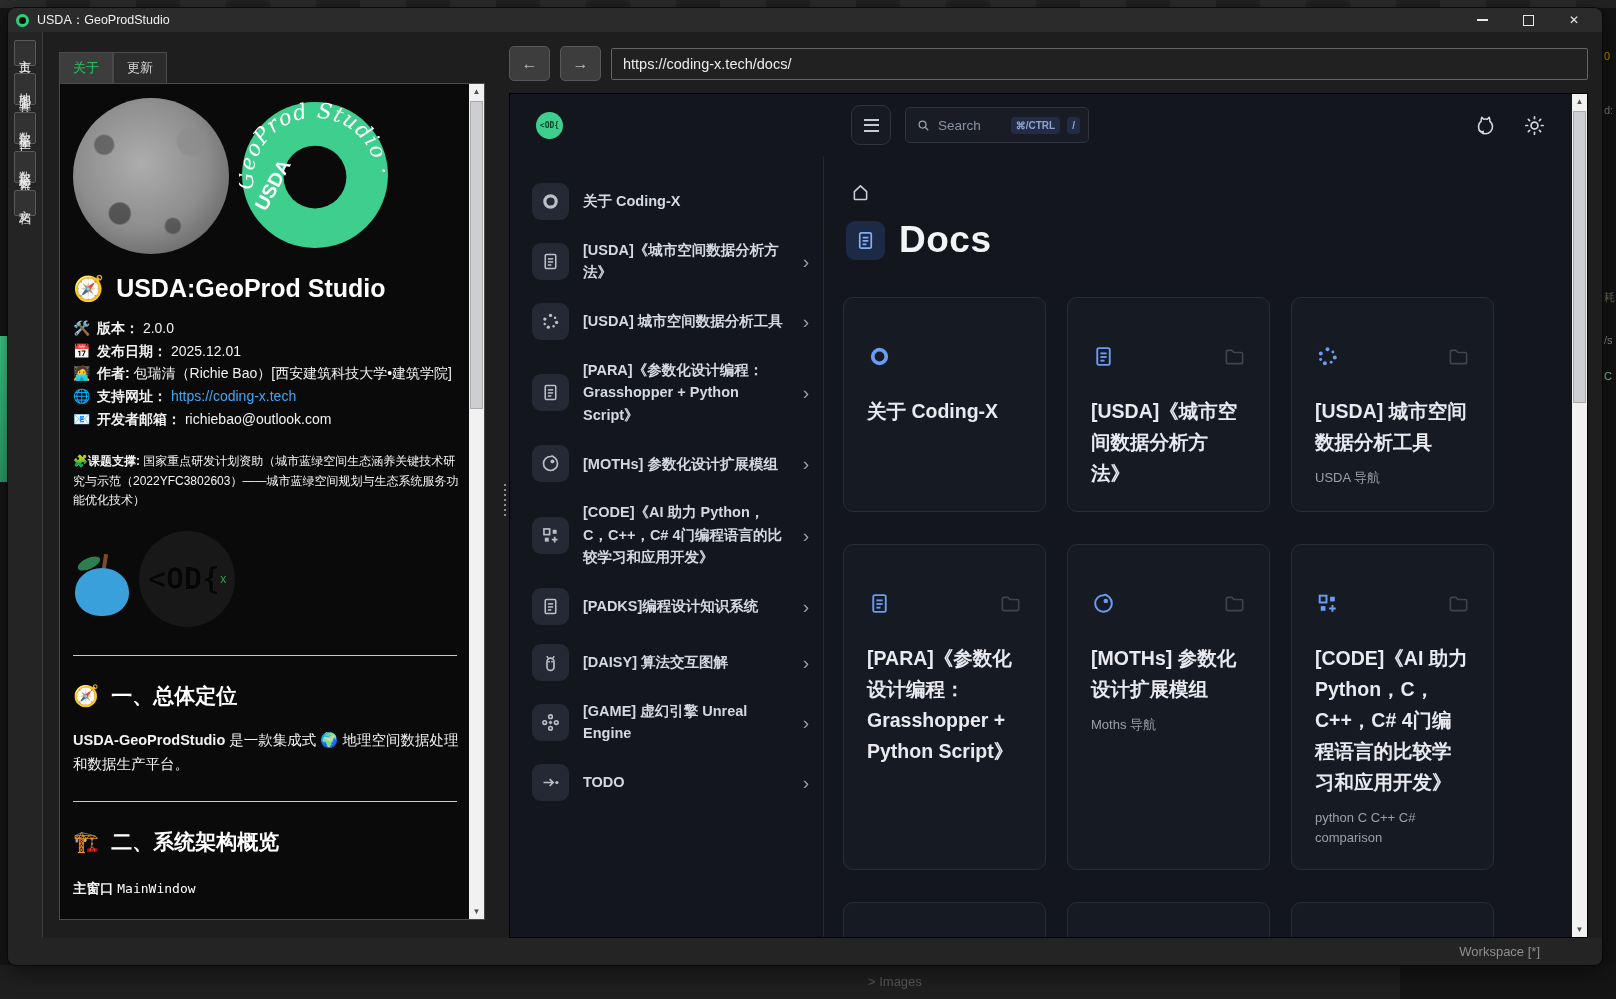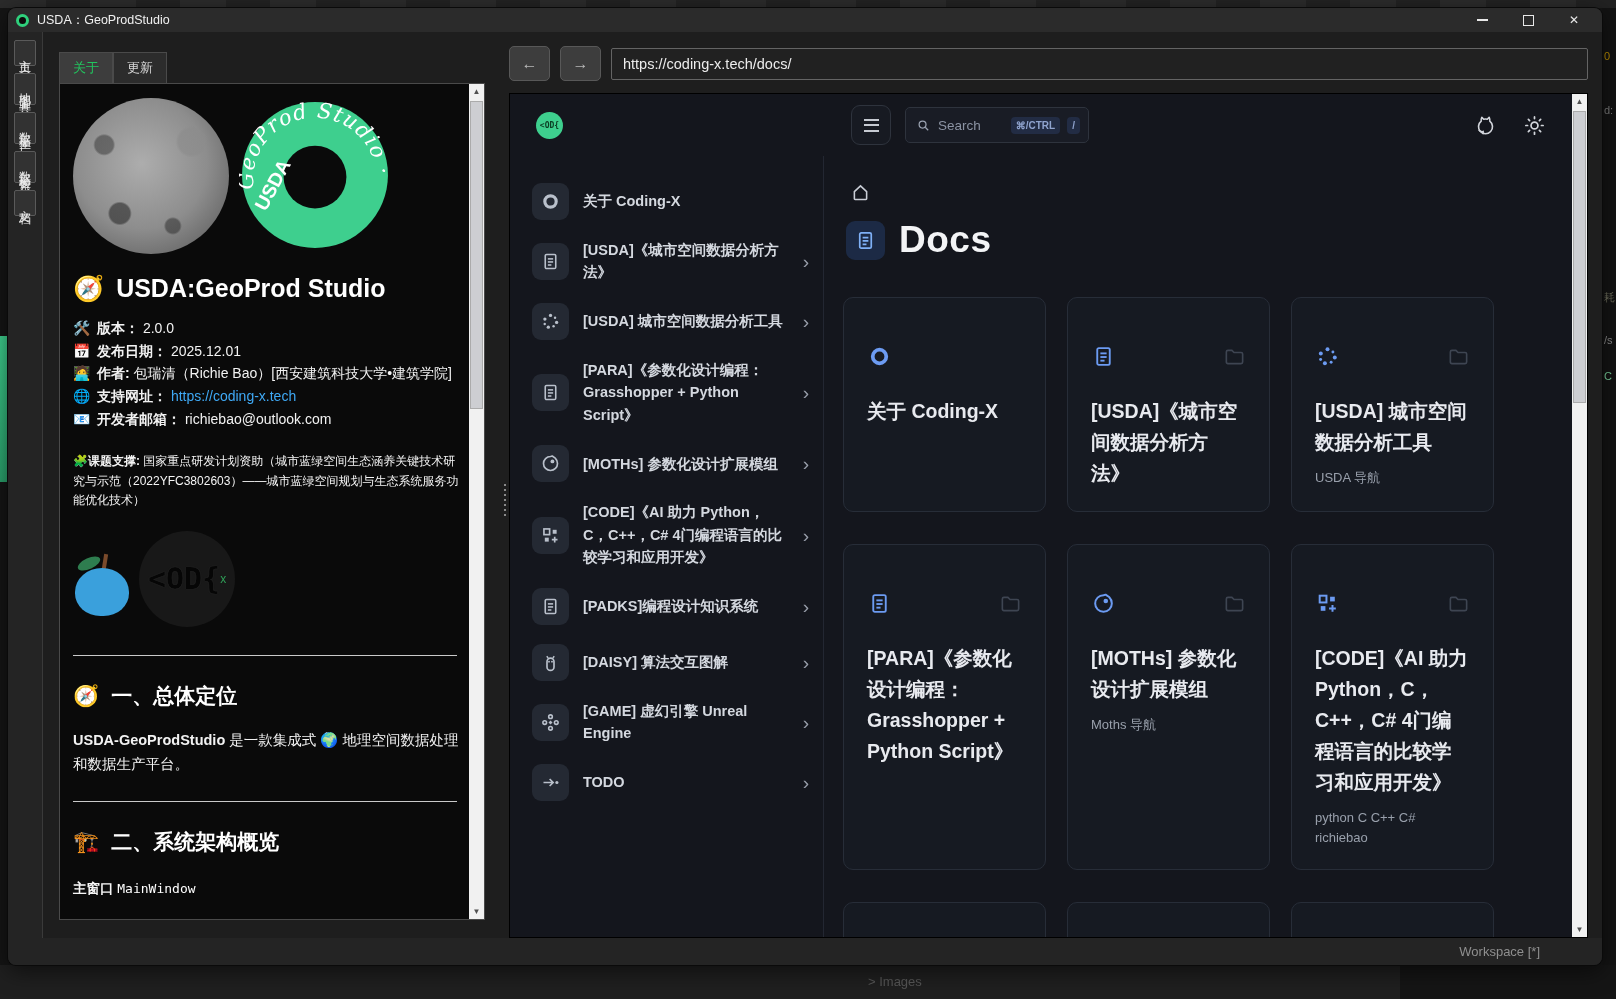--- a/index.html
+++ b/index.html
@@ -565,21 +565,21 @@
                   <div class="card">
                     <div class="card-iconrow">
                       <svg class="ic" width="25" height="25" viewBox="0 0 24 24">
                         <use href="#i-qr"></use>
                       </svg>
                       <svg class="ic card-folder" width="23" height="23" viewBox="0 0 24 24">
                         <use href="#i-folder"></use>
                       </svg>
                     </div>
                     <div class="card-title">[CODE]《AI 助力 Python，C，C++，C# 4门编程语言的比较学习和应用开发》</div>
-                    <div class="card-desc">python C C++ C# richiebao</div>
+                    <div class="card-desc">python C C++ C# comparison</div>
                   </div>
                   <div class="card">
 
                     <div class="card-title"></div>
 
                   </div>
                   <div class="card">
 
                     <div class="card-title"></div>
 

